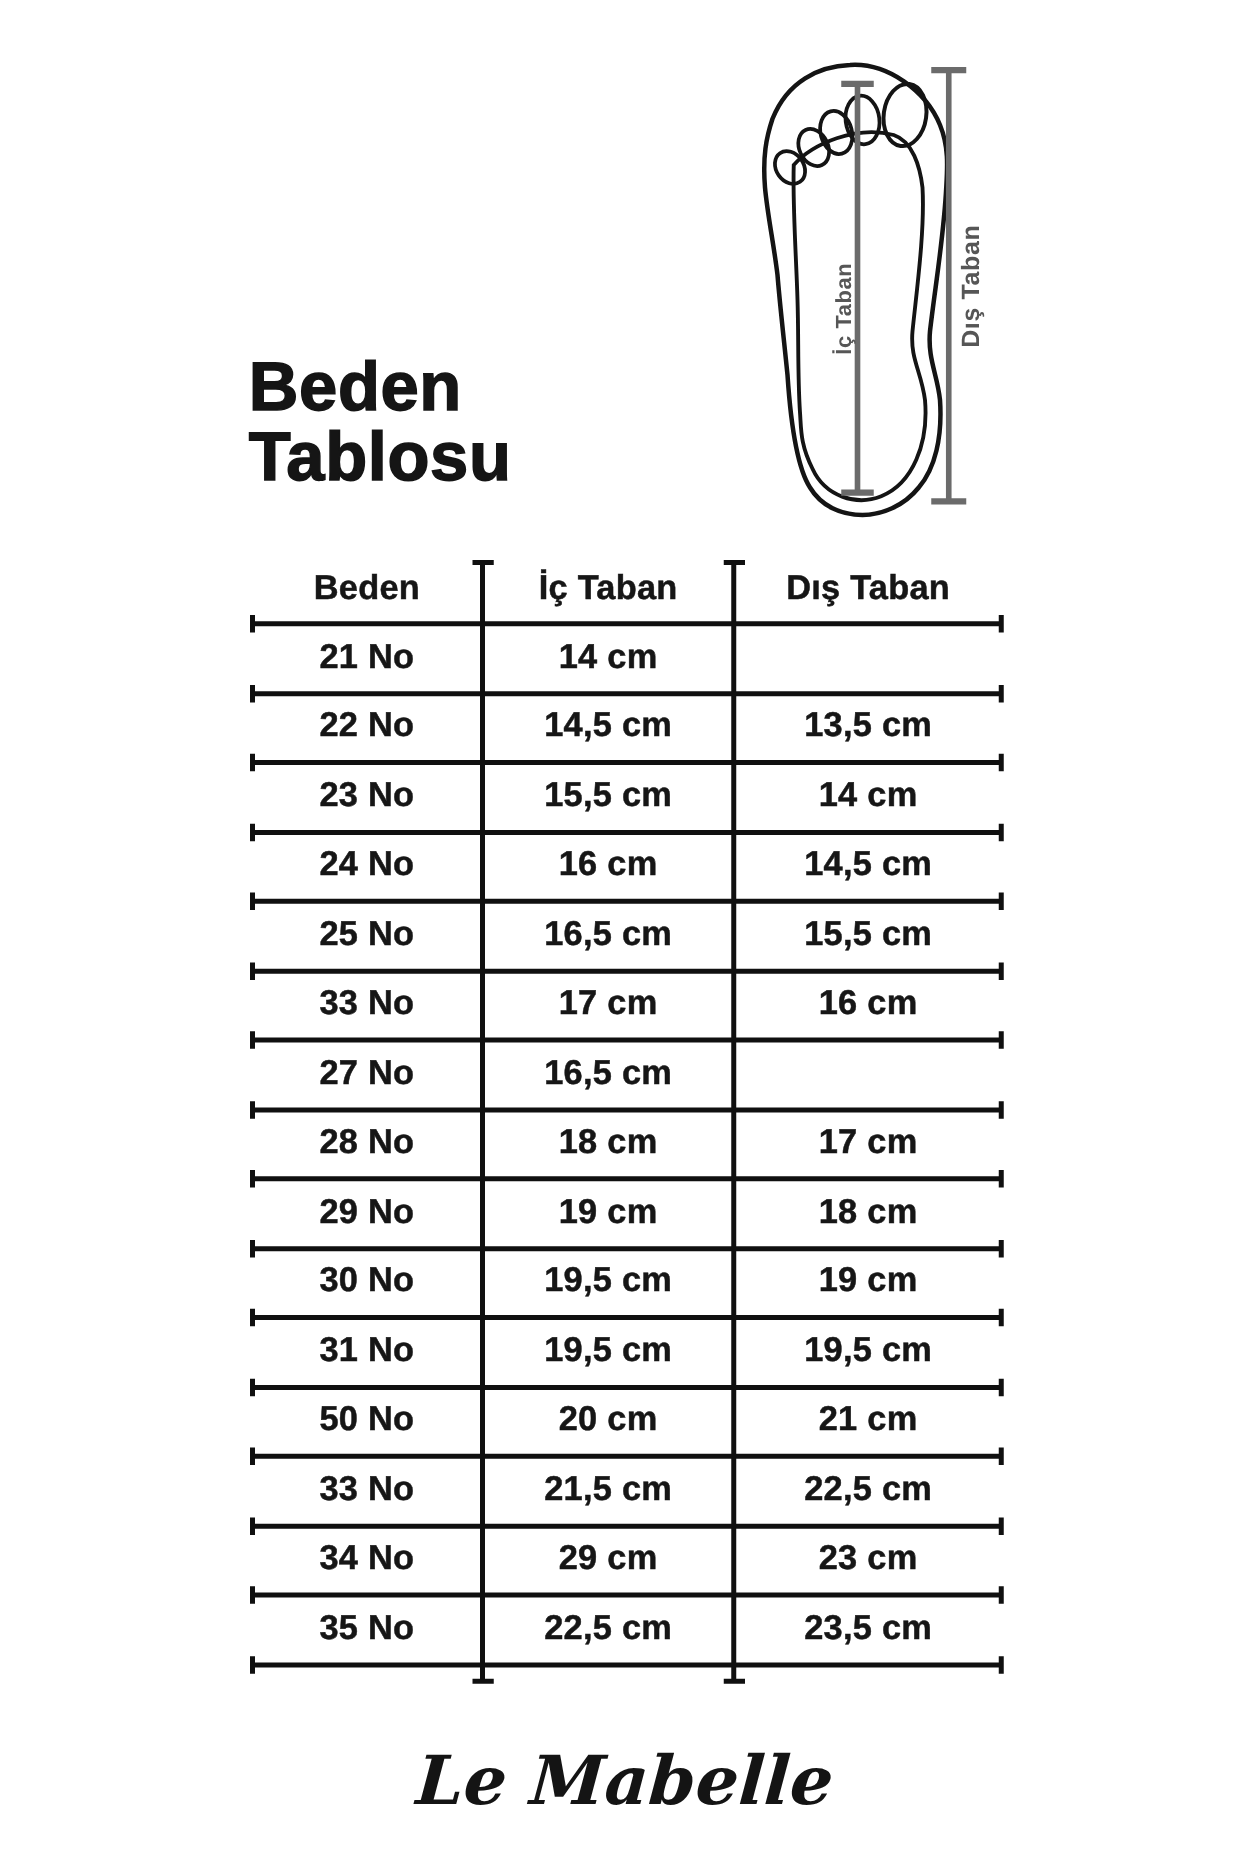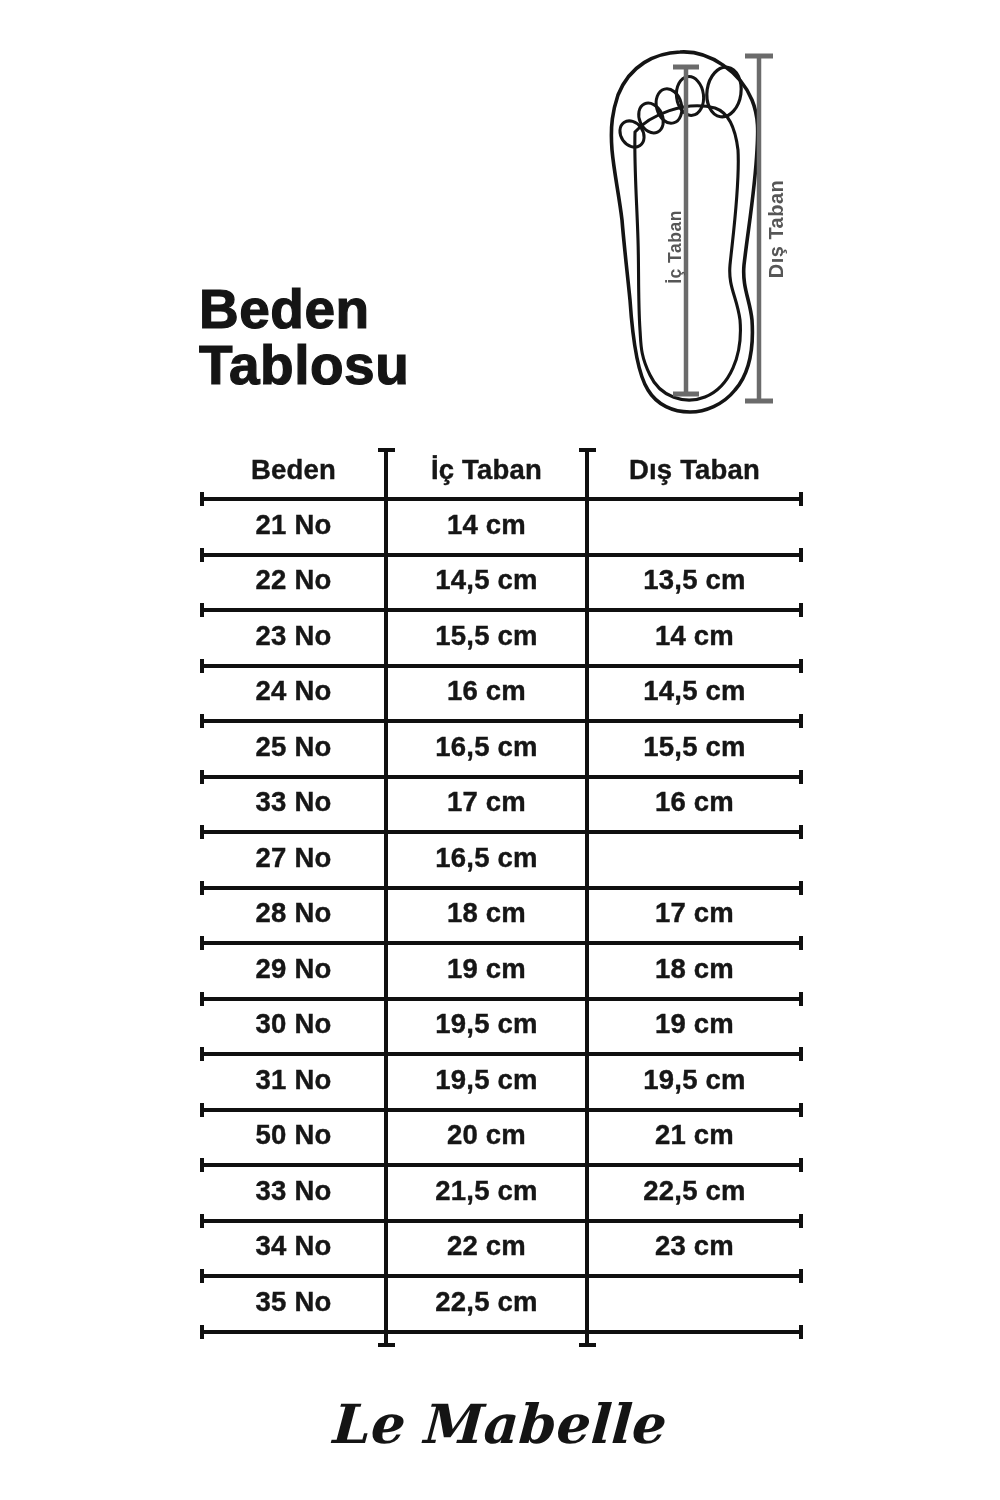--- a/index.html
+++ b/index.html
@@ -180,26 +180,27 @@
       <div class="cell">20 cm</div>
       <div class="cell">21 cm</div>
     </div>
     <div class="trow">
       <div class="cell">33 No</div>
       <div class="cell">21,5 cm</div>
       <div class="cell">22,5 cm</div>
     </div>
     <div class="trow">
       <div class="cell">34 No</div>
-      <div class="cell">22 cm</div>
+      <div class="cell">29 cm</div>
       <div class="cell">23 cm</div>
     </div>
     <div class="trow">
       <div class="cell">35 No</div>
       <div class="cell">22,5 cm</div>
+      <div class="cell">23,5 cm</div>
     </div>
 
     <div class="hline" style="top:54px"></div>
     <div class="hline" style="top:109.5px"></div>
     <div class="hline" style="top:165px"></div>
     <div class="hline" style="top:220.5px"></div>
     <div class="hline" style="top:276px"></div>
     <div class="hline" style="top:331.5px"></div>
     <div class="hline" style="top:387px"></div>
     <div class="hline" style="top:442.5px"></div>

